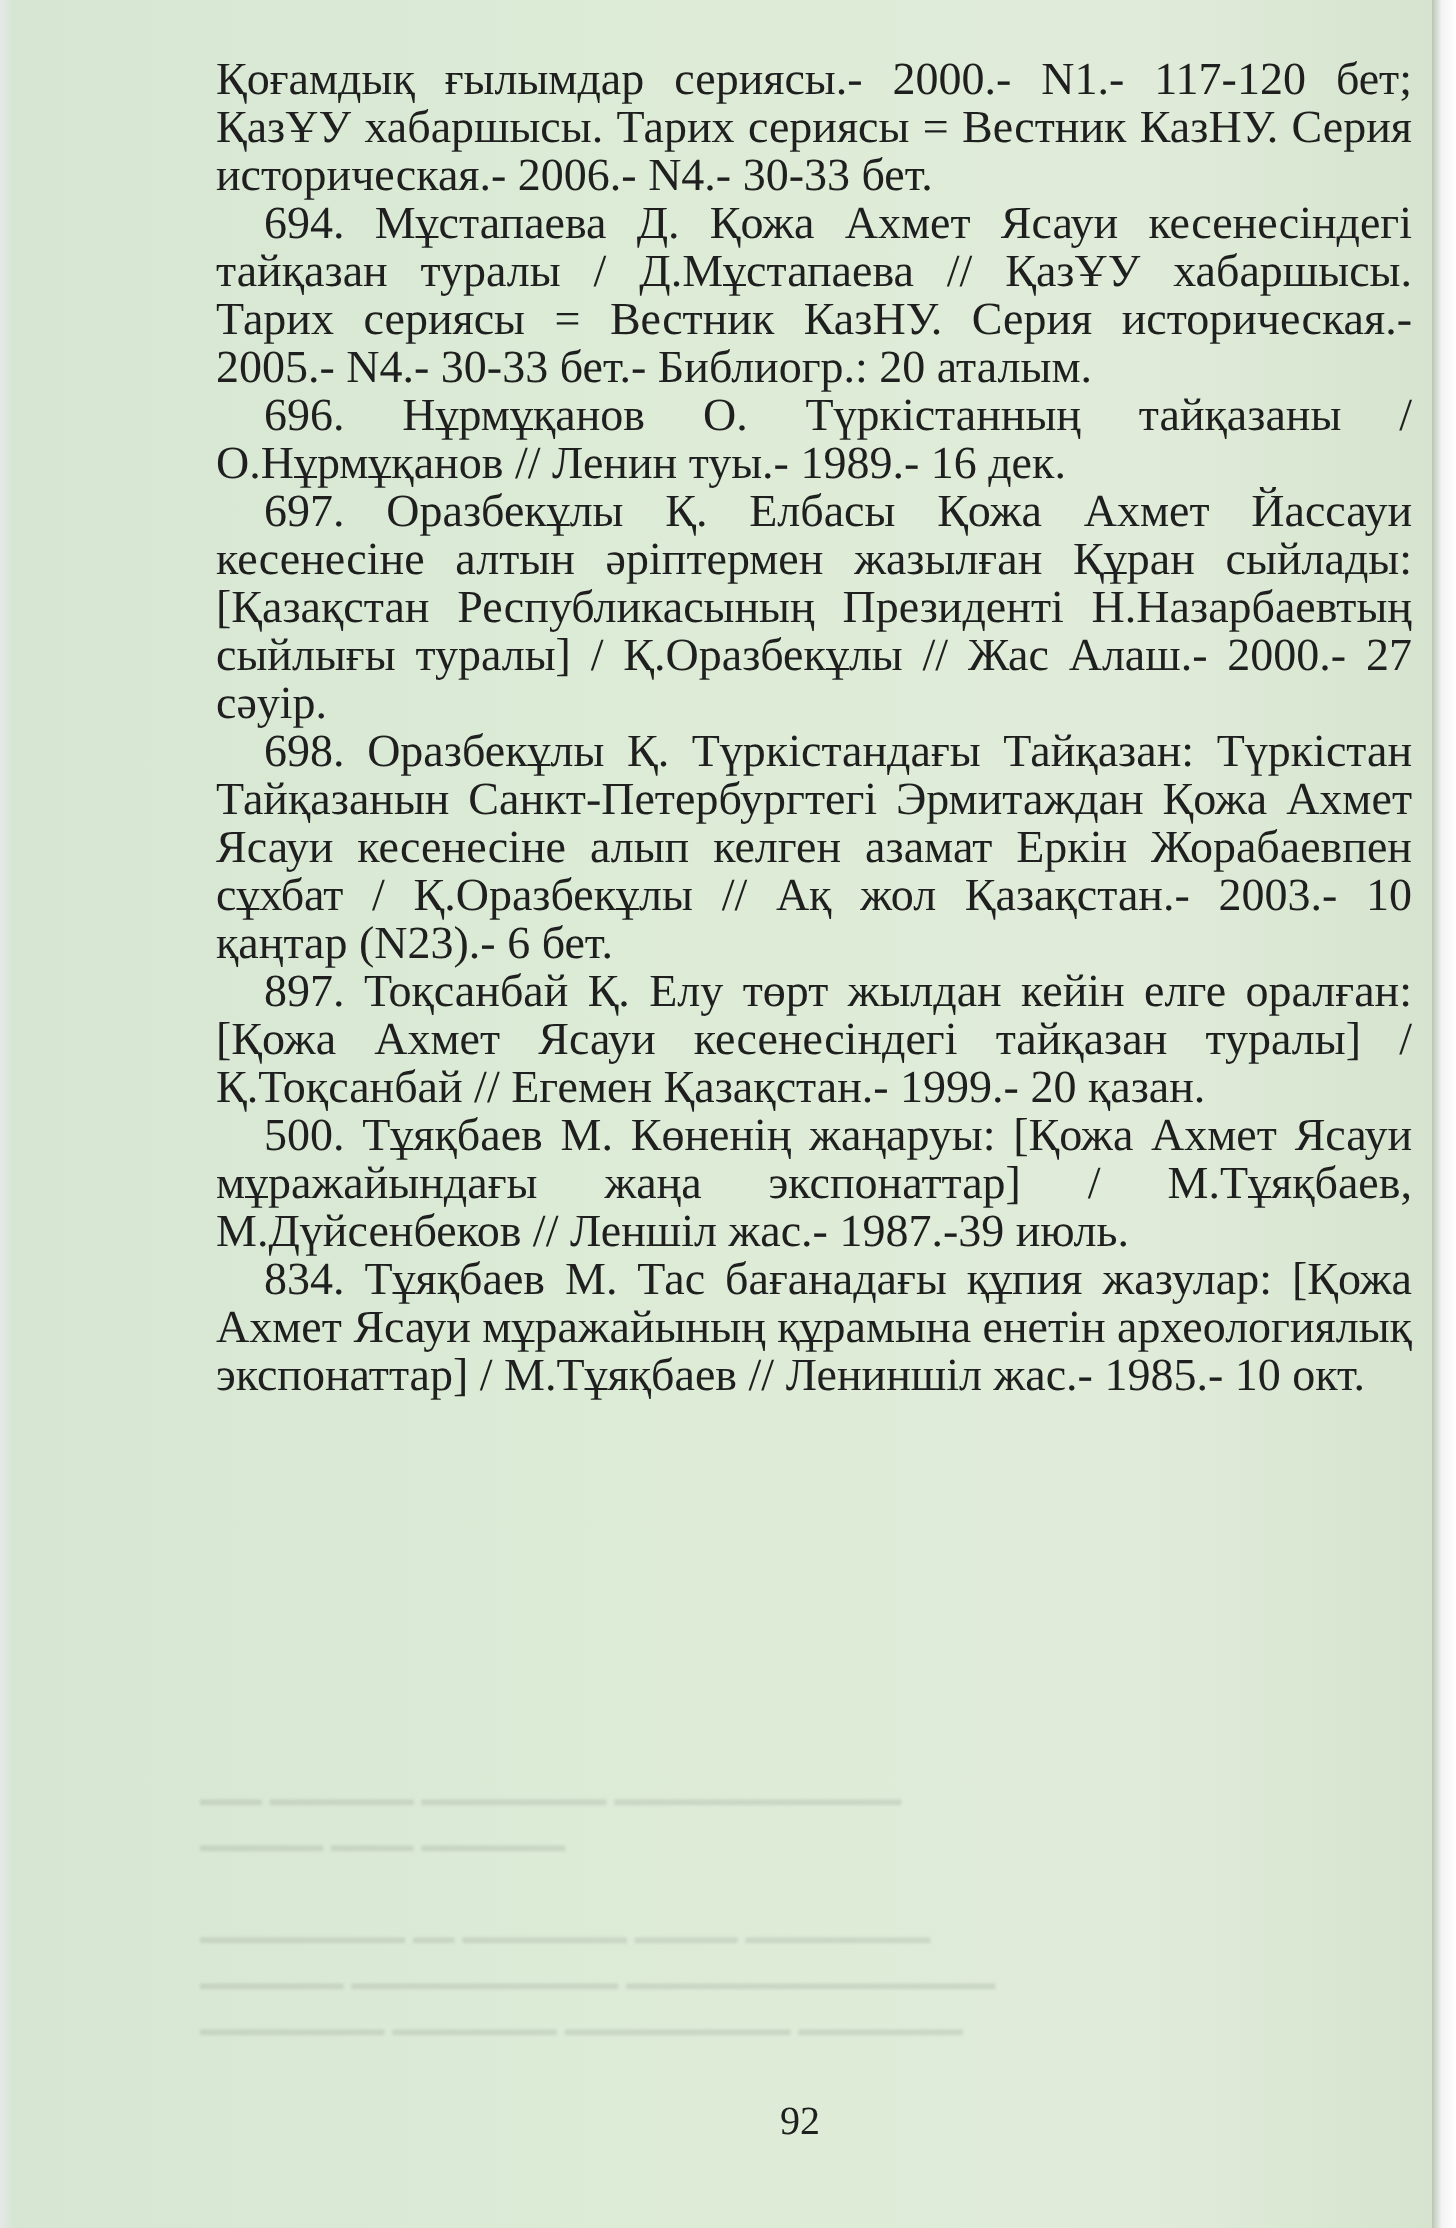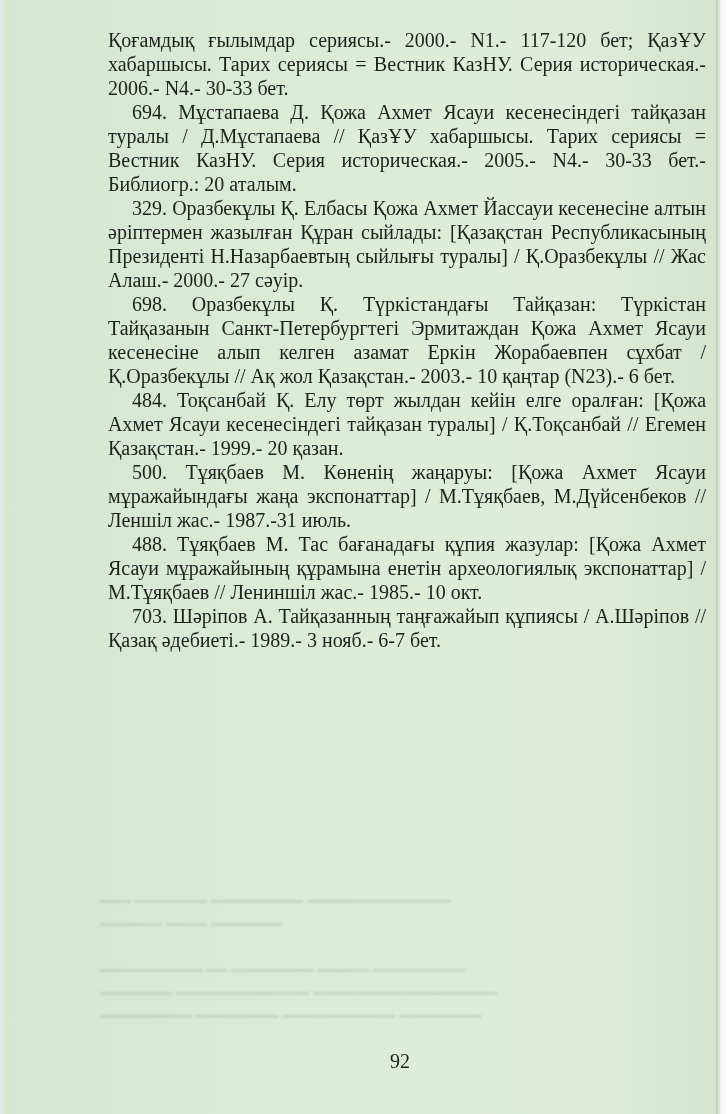--- a/index.html
+++ b/index.html
@@ -21,45 +21,45 @@
     background: linear-gradient(90deg, #b9c6b3 0%, #f2f3f2 40%, #ffffff 100%);
   }
   .bleed {
     position: absolute; left: 100px; top: 890px; width: 600px; height: 140px;
     opacity: 0.18; color: #6d786a; font-size: 17px; line-height: 23px;
     filter: blur(0.8px);
   }
   .bleed div { white-space: nowrap; overflow: hidden; }
   .text {
     position: absolute; left: 108px; top: 28px; width: 598px;
-    color: #1e1f1e; font-size: 20px; line-height: 24px;
+    color: #1e1f1e; font-size: 23px; line-height: 24px;
     text-align: justify;
   }
   .entry { margin: 0; text-indent: 24px; }
   .entry.cont { text-indent: 0; }
   .pnum {
     position: absolute; left: 0; width: 800px; top: 1050px;
     text-align: center; font-size: 20px; color: #1e1f1e;
   }
 </style>
 </head>
 <body>
 
 <div class="page">
   <div class="page-shadow-left"></div>
 
   <div class="text">
     <p class="entry cont">Қоғамдық ғылымдар сериясы.- 2000.- N1.- 117-120 бет; ҚазҰУ хабаршысы. Тарих сериясы = Вестник КазНУ. Серия историческая.- 2006.- N4.- 30-33 бет.</p>
     <p class="entry"><span>694.</span> <span>Мұстапаева Д.  Қожа Ахмет Ясауи кесенесіндегі тайқазан туралы / Д.Мұстапаева // ҚазҰУ хабаршысы. Тарих сериясы = Вестник КазНУ. Серия историческая.- 2005.- N4.- 30-33 бет.- Библиогр.: 20 аталым.</span></p>
-    <p class="entry"><span>329.</span> <span>Оразбекұлы Қ. Елбасы Қожа Ахмет Йассауи кесенесіне алтын әріптермен жазылған Құран сыйлады: [Қазақстан Республикасының Президенті Н.Назарбаевтың сыйлығы туралы] / Қ.Оразбекұлы // Жас Алаш.- 2000.- 27 сәуір.</span></p>
+    <p class="entry"><span>696.</span> <span>Нұрмұқанов О.  Түркістанның тайқазаны / О.Нұрмұқанов // Ленин туы.- 1989.- 16 дек.</span></p>
+    <p class="entry"><span>697.</span> <span>Оразбекұлы Қ. Елбасы Қожа Ахмет Йассауи кесенесіне алтын әріптермен жазылған Құран сыйлады: [Қазақстан Республикасының Президенті Н.Назарбаевтың сыйлығы туралы] / Қ.Оразбекұлы // Жас Алаш.- 2000.- 27 сәуір.</span></p>
     <p class="entry"><span>698.</span> <span>Оразбекұлы Қ.  Түркістандағы Тайқазан: Түркістан Тайқазанын Санкт-Петербургтегі Эрмитаждан Қожа Ахмет Ясауи кесенесіне алып келген азамат Еркін Жорабаевпен сұхбат / Қ.Оразбекұлы // Ақ жол Қазақстан.- 2003.- 10 қаңтар (N23).- 6 бет.</span></p>
-    <p class="entry"><span>484.</span> <span>Тоқсанбай Қ.  Елу төрт жылдан кейін елге оралған: [Қожа Ахмет Ясауи кесенесіндегі тайқазан туралы] / Қ.Тоқсанбай // Егемен Қазақстан.- 1999.- 20 қазан.</span></p>
-    <p class="entry"><span>500.</span> <span>Тұяқбаев М.  Көненің жаңаруы: [Қожа Ахмет Ясауи мұражайындағы жаңа экспонаттар] / М.Тұяқбаев, М.Дүйсенбеков // Леншіл жас.- 1987.-31 июль.</span></p>
-    <p class="entry"><span>488.</span> <span>Тұяқбаев М.  Тас бағанадағы құпия жазулар: [Қожа Ахмет Ясауи мұражайының құрамына енетін археологиялық экспонаттар] / М.Тұяқбаев // Лениншіл жас.- 1985.- 10 окт.</span></p>
-    <p class="entry"><span>703.</span> <span>Шәріпов А.  Тайқазанның таңғажайып құпиясы / А.Шәріпов // Қазақ әдебиеті.- 1989.- 3 нояб.- 6-7 бет.</span></p>
+    <p class="entry"><span>897.</span> <span>Тоқсанбай Қ.  Елу төрт жылдан кейін елге оралған: [Қожа Ахмет Ясауи кесенесіндегі тайқазан туралы] / Қ.Тоқсанбай // Егемен Қазақстан.- 1999.- 20 қазан.</span></p>
+    <p class="entry"><span>500.</span> <span>Тұяқбаев М.  Көненің жаңаруы: [Қожа Ахмет Ясауи мұражайындағы жаңа экспонаттар] / М.Тұяқбаев, М.Дүйсенбеков // Леншіл жас.- 1987.-39 июль.</span></p>
+    <p class="entry"><span>834.</span> <span>Тұяқбаев М.  Тас бағанадағы құпия жазулар: [Қожа Ахмет Ясауи мұражайының құрамына енетін археологиялық экспонаттар] / М.Тұяқбаев // Лениншіл жас.- 1985.- 10 окт.</span></p>
   </div>
 
   <div class="bleed">
     <div>━━━ ━━━━━━━ ━━━━━━━━━ ━━━━━━━━━━━━━━</div>
     <div>━━━━━━ ━━━━ ━━━━━━━</div>
     <div>&nbsp;</div>
     <div>━━━━━━━━━━ ━━ ━━━━━━━━ ━━━━━ ━━━━━━━━━</div>
     <div>━━━━━━━ ━━━━━━━━━━━━━ ━━━━━━━━━━━━━━━━━━</div>
     <div>━━━━━━━━━ ━━━━━━━━ ━━━━━━━━━━━ ━━━━━━━━</div>
   </div>

